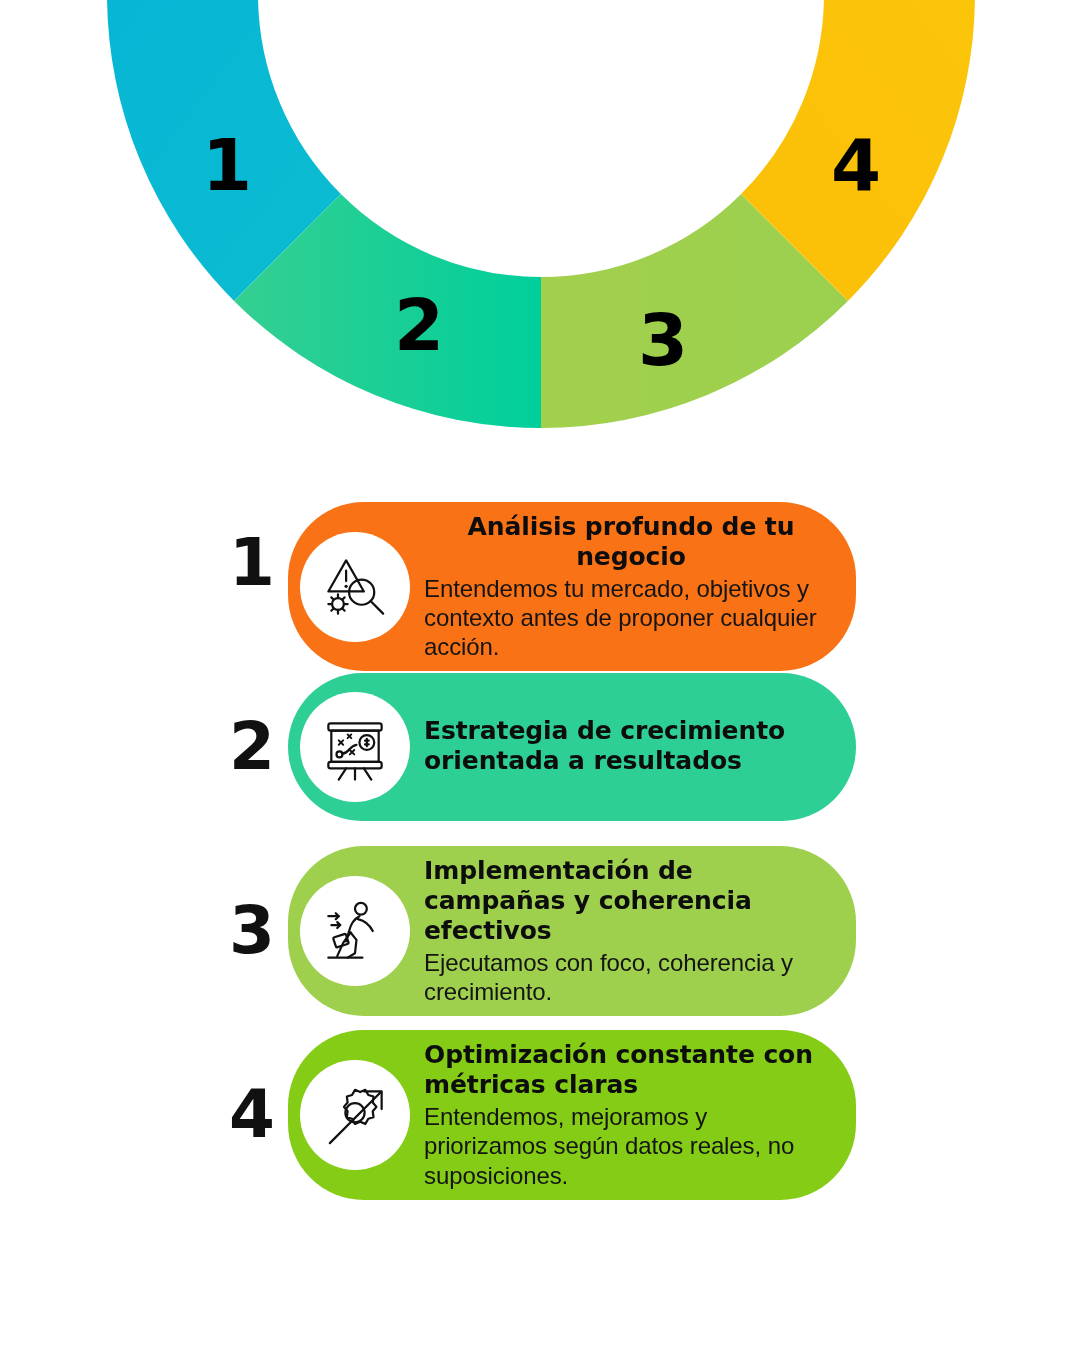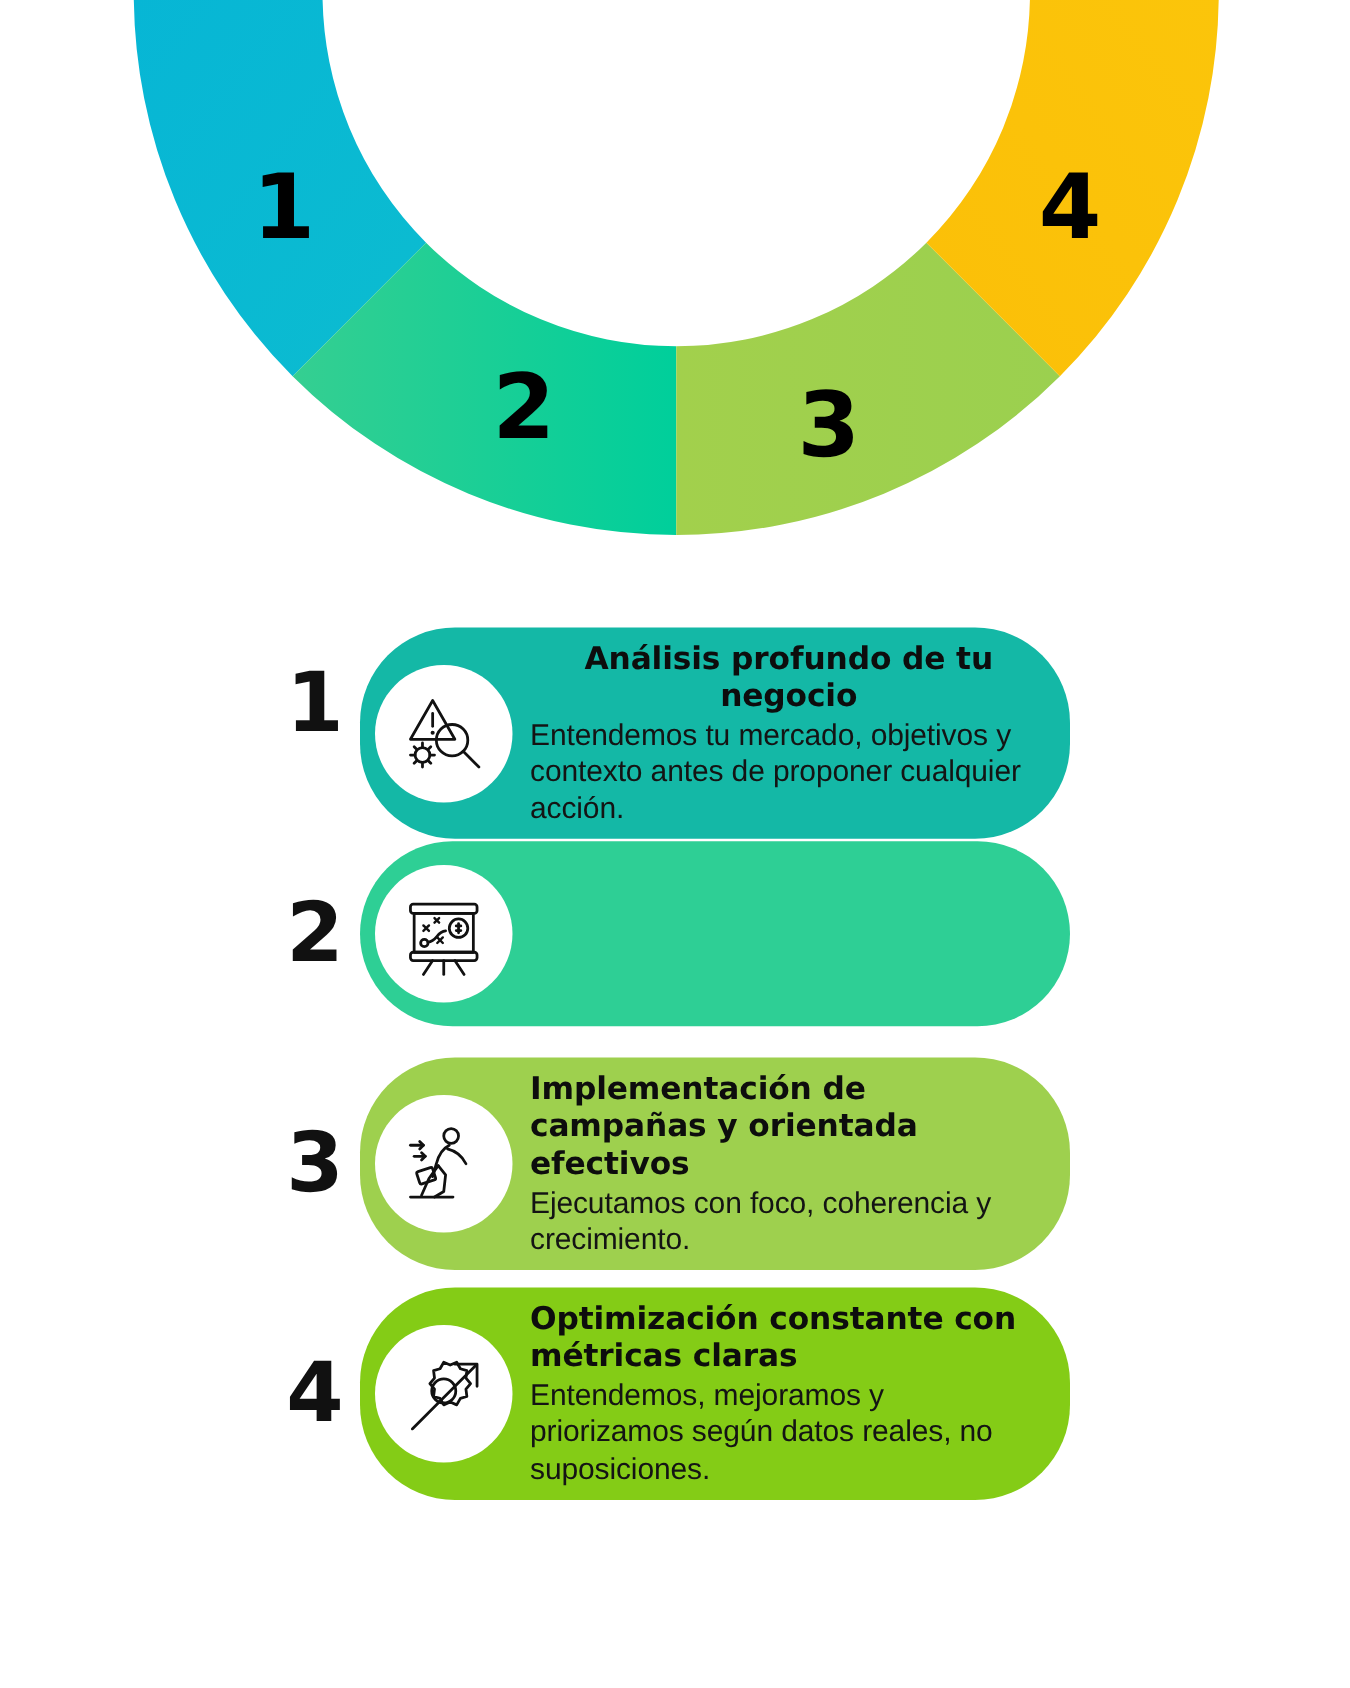--- a/index.html
+++ b/index.html
@@ -173,21 +173,21 @@
     <text class="ring-number" x="419" y="325">2</text>
     <text class="ring-number" x="663" y="340">3</text>
     <text class="ring-number" x="856" y="165">4</text>
   </svg>
 </div>
 
 <div id="steps">
 
   <div class="step-row" data-step="1">
     <div class="step-index">1</div>
-    <div class="step-card" style="background:#14b8a6;margin-top:47px;">
+    <div class="step-card" style="background:#f97316;margin-top:47px;">
       <div class="icon-badge">
         <svg viewBox="0 0 100 100" fill="none" stroke="#111" stroke-width="3" stroke-linecap="round" stroke-linejoin="round">
           <path d="M38 14 L62 56 L14 56 Z"></path>
           <line x1="38" y1="28" x2="38" y2="42"></line>
           <circle cx="38" cy="49" r="2.2" fill="#111" stroke="none"></circle>
           <circle cx="59" cy="57" r="17"></circle>
           <line x1="71" y1="69" x2="88" y2="86"></line>
           <circle cx="27" cy="73" r="8"></circle>
           <g stroke-width="3">
             <line x1="27" y1="60" x2="27" y2="65"></line>
@@ -227,20 +227,21 @@
             <line x1="28" y1="41" x2="34" y2="47"></line>
               <line x1="34" y1="41" x2="28" y2="47"></line>
             <line x1="40" y1="33" x2="45" y2="38"></line>
               <line x1="45" y1="33" x2="40" y2="38"></line>
             <line x1="43" y1="54" x2="49" y2="60"></line>
               <line x1="49" y1="54" x2="43" y2="60"></line>
           </g>
         </svg>
       </div>
       <div class="step-text">
+        <p class="step-title">Estrategia de crecimiento orientada a resultados</p>
       </div>
     </div>
   </div>
 
   <div class="step-row" data-step="3">
     <div class="step-index">3</div>
     <div class="step-card" style="background:#9ed04e;">
       <div class="icon-badge">
         <svg viewBox="0 0 100 100" fill="none" stroke="#111" stroke-width="3" stroke-linecap="round" stroke-linejoin="round">
           <circle cx="58" cy="20" r="8"></circle>
@@ -252,21 +253,21 @@
           <line x1="14" y1="86" x2="60" y2="86"></line>
           <g>
             <line x1="14" y1="30" x2="28" y2="30"></line>
               <path d="M24 26 L28 30 L24 34"></path>
             <line x1="18" y1="42" x2="30" y2="42"></line>
               <path d="M26 38 L30 42 L26 46"></path>
           </g>
         </svg>
       </div>
       <div class="step-text">
-        <p class="step-title">Implementación de campañas y orientada efectivos</p>
+        <p class="step-title">Implementación de campañas y coherencia efectivos</p>
         <p class="step-desc">Ejecutamos con foco, coherencia y crecimiento.</p>
       </div>
     </div>
   </div>
 
   <div class="step-row" data-step="4">
     <div class="step-index">4</div>
     <div class="step-card" style="background:#84cc16;">
       <div class="icon-badge">
         <svg viewBox="0 0 100 100" fill="none" stroke="#111" stroke-width="3" stroke-linecap="round" stroke-linejoin="round">

